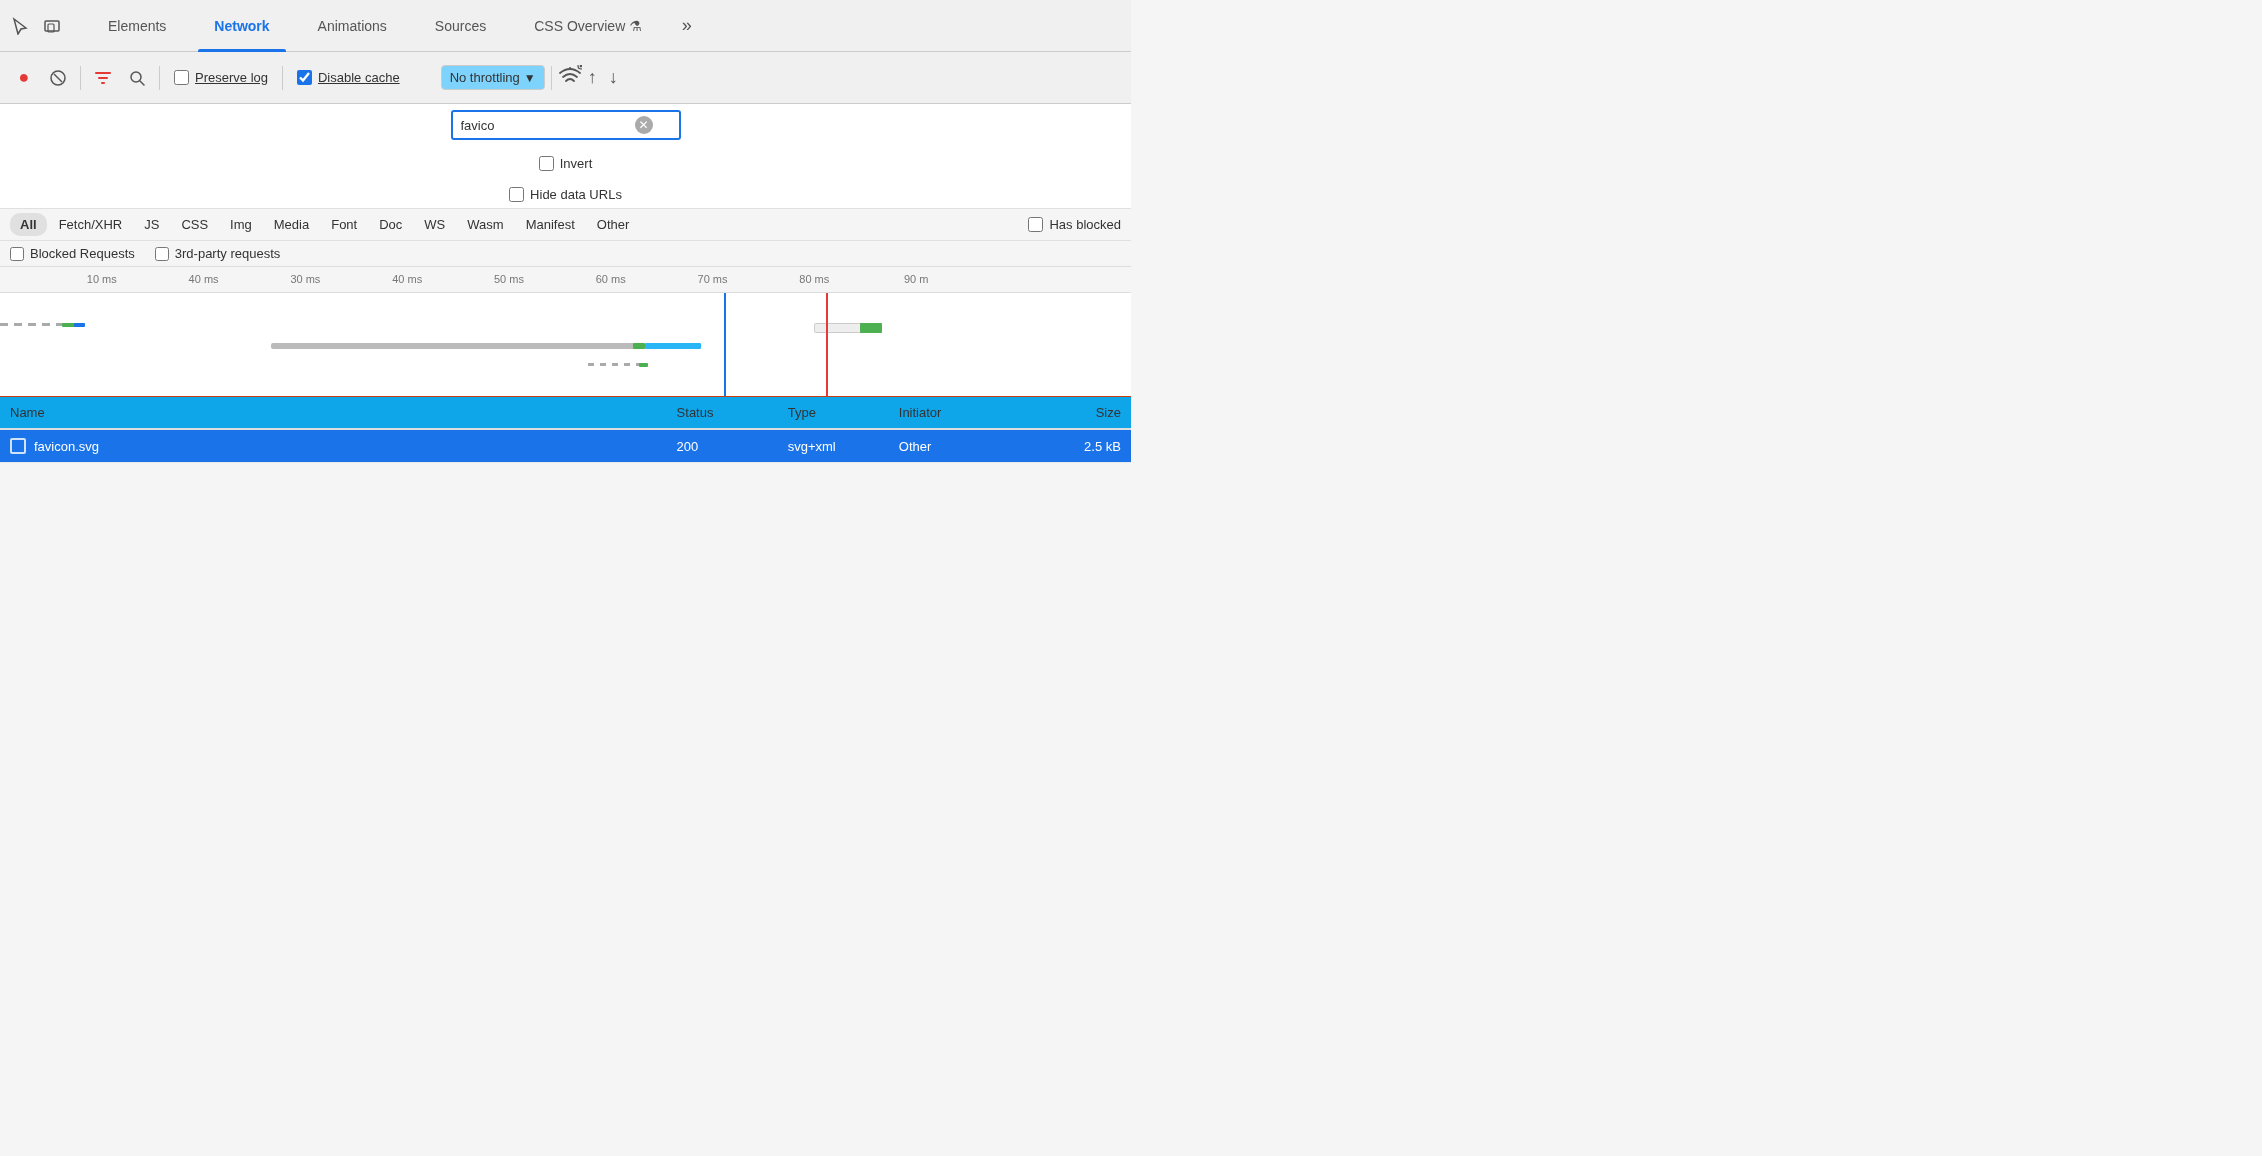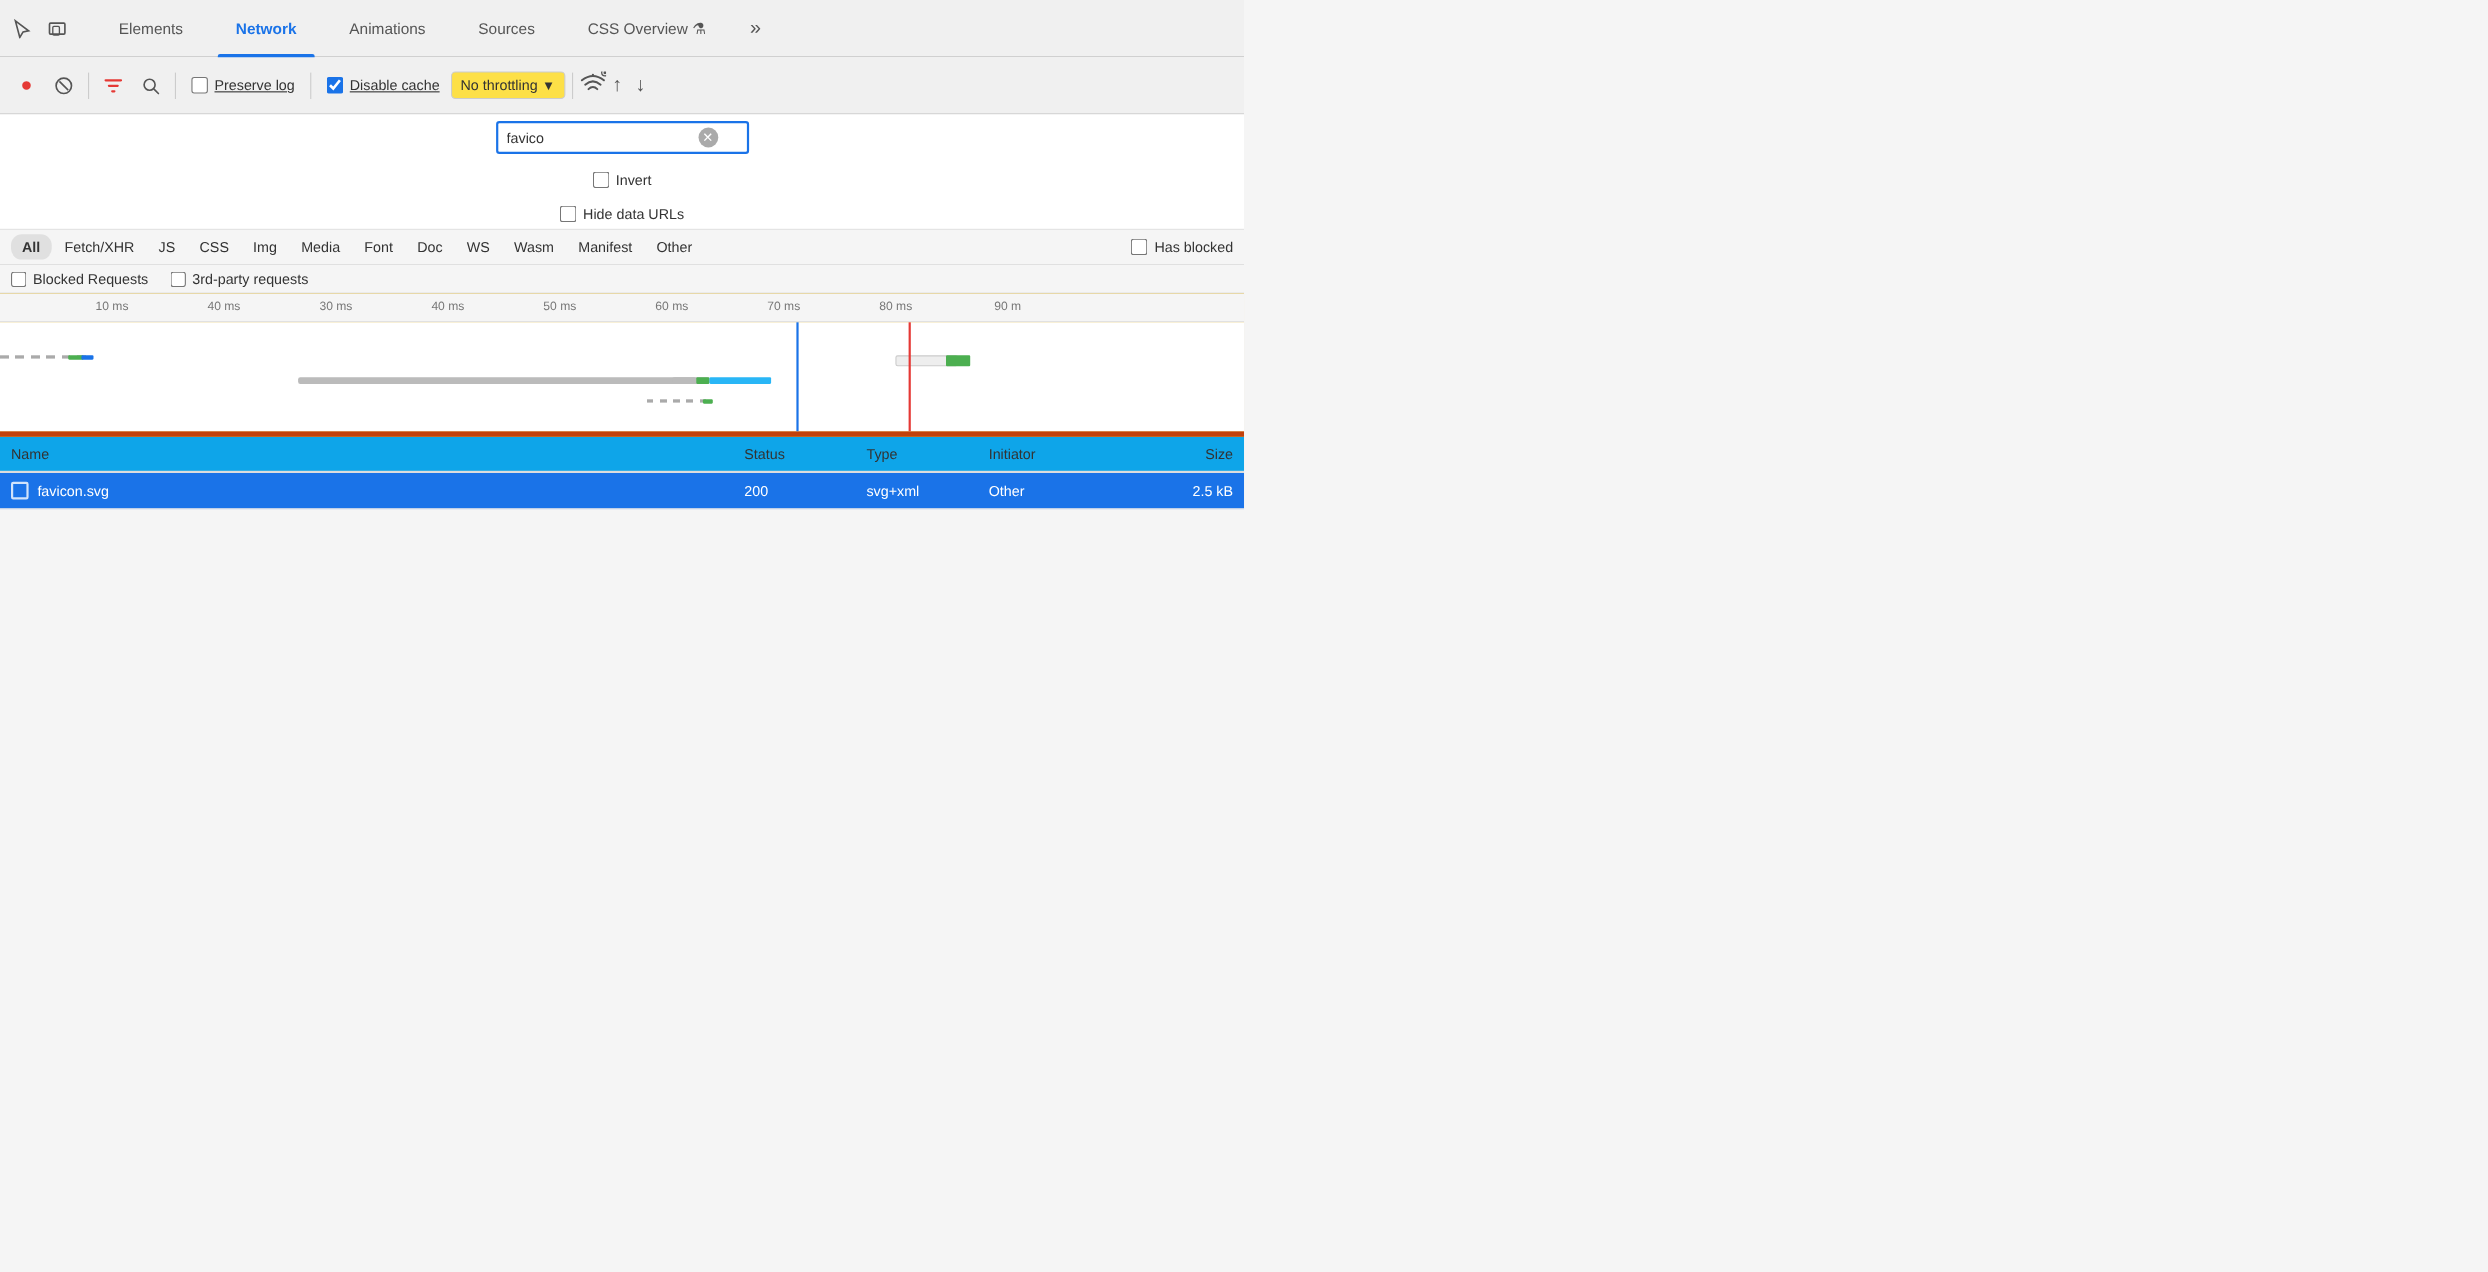--- a/index.html
+++ b/index.html
@@ -114,24 +114,25 @@
       height: 15px;
       cursor: pointer;
     }
     .throttle-select {
       display: flex;
       align-items: center;
       gap: 4px;
       padding: 4px 8px;
       border: 1px solid #ccc;
       border-radius: 4px;
-      background: #fde047;
-      cursor: pointer;
-      font-size: 13px;
-      color: #333;
+      background: #7dd3fc;
+      cursor: pointer;
+      font-size: 13px;
+      color: #333;
+      margin-left: 31px;
     }
     .wifi-icon {
       font-size: 18px;
       color: #555;
       cursor: pointer;
     }
     .upload-download {
       display: flex;
       gap: 12px;
       align-items: center;
@@ -253,22 +254,22 @@
       color: #333;
       cursor: pointer;
     }
     .extra-option input[type=checkbox] {
       width: 14px;
       height: 14px;
     }
 
     
     .timeline-container {
-      background: #eab308;
-      border-bottom: 5px solid #c2410c;
+      background: #d946ef;
+      border-bottom: 1px solid #c2410c;
       position: relative;
       height: 130px;
       overflow: hidden;
       text-align: center;
     }
     .timeline-ruler {
       display: flex;
       align-items: flex-start;
       padding: 6px 0 0 0;
       border-bottom: 1px solid #e0e0e0;

